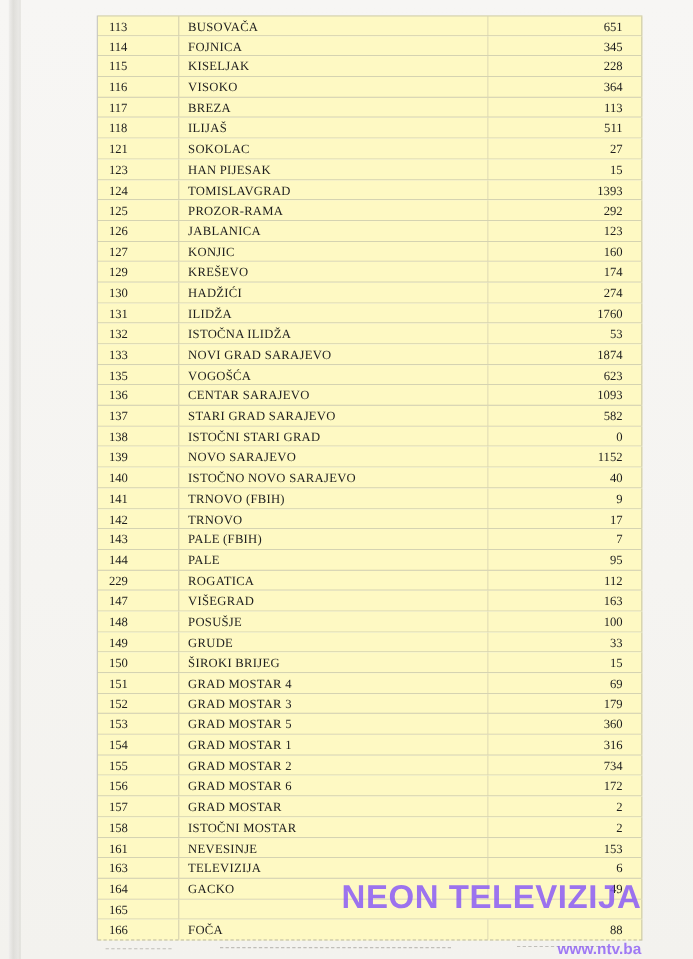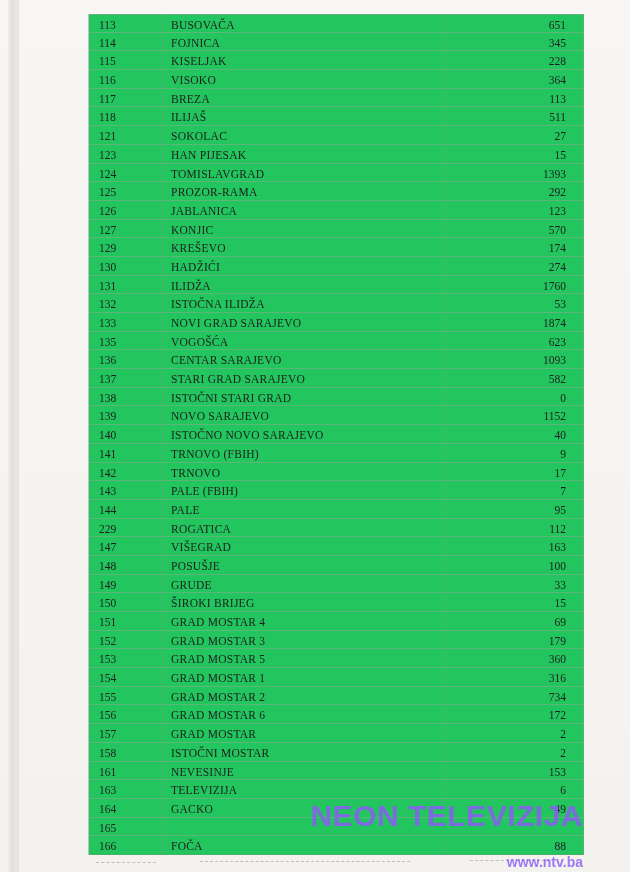--- a/index.html
+++ b/index.html
@@ -36,21 +36,21 @@
     left: 88px;
     top: 14px;
     width: 495px;
     border-left: 1px solid rgba(150,148,142,0.55);
     filter: blur(0.2px);
   }
   .row {
     display: flex;
     height: 18.7px;
     box-sizing: border-box;
-    background: #22c55e;
+    background: #fef9c3;
     border-bottom: 1px solid rgba(165,163,156,0.45);
   }
   .row:first-child {
     border-top: 1px solid rgba(165,163,156,0.5);
   }
   .row:last-child {
     border-bottom: 1px dashed rgba(140,138,132,0.6);
   }
   .cell {
     box-sizing: border-box;
@@ -179,21 +179,21 @@
 
     <div class="row">
       <div class="cell c1">126</div>
       <div class="cell c2">JABLANICA</div>
       <div class="cell c3">123</div>
     </div>
 
     <div class="row">
       <div class="cell c1">127</div>
       <div class="cell c2">KONJIC</div>
-      <div class="cell c3">570</div>
+      <div class="cell c3">160</div>
     </div>
 
     <div class="row">
       <div class="cell c1">129</div>
       <div class="cell c2">KREŠEVO</div>
       <div class="cell c3">174</div>
     </div>
 
     <div class="row">
       <div class="cell c1">130</div>

